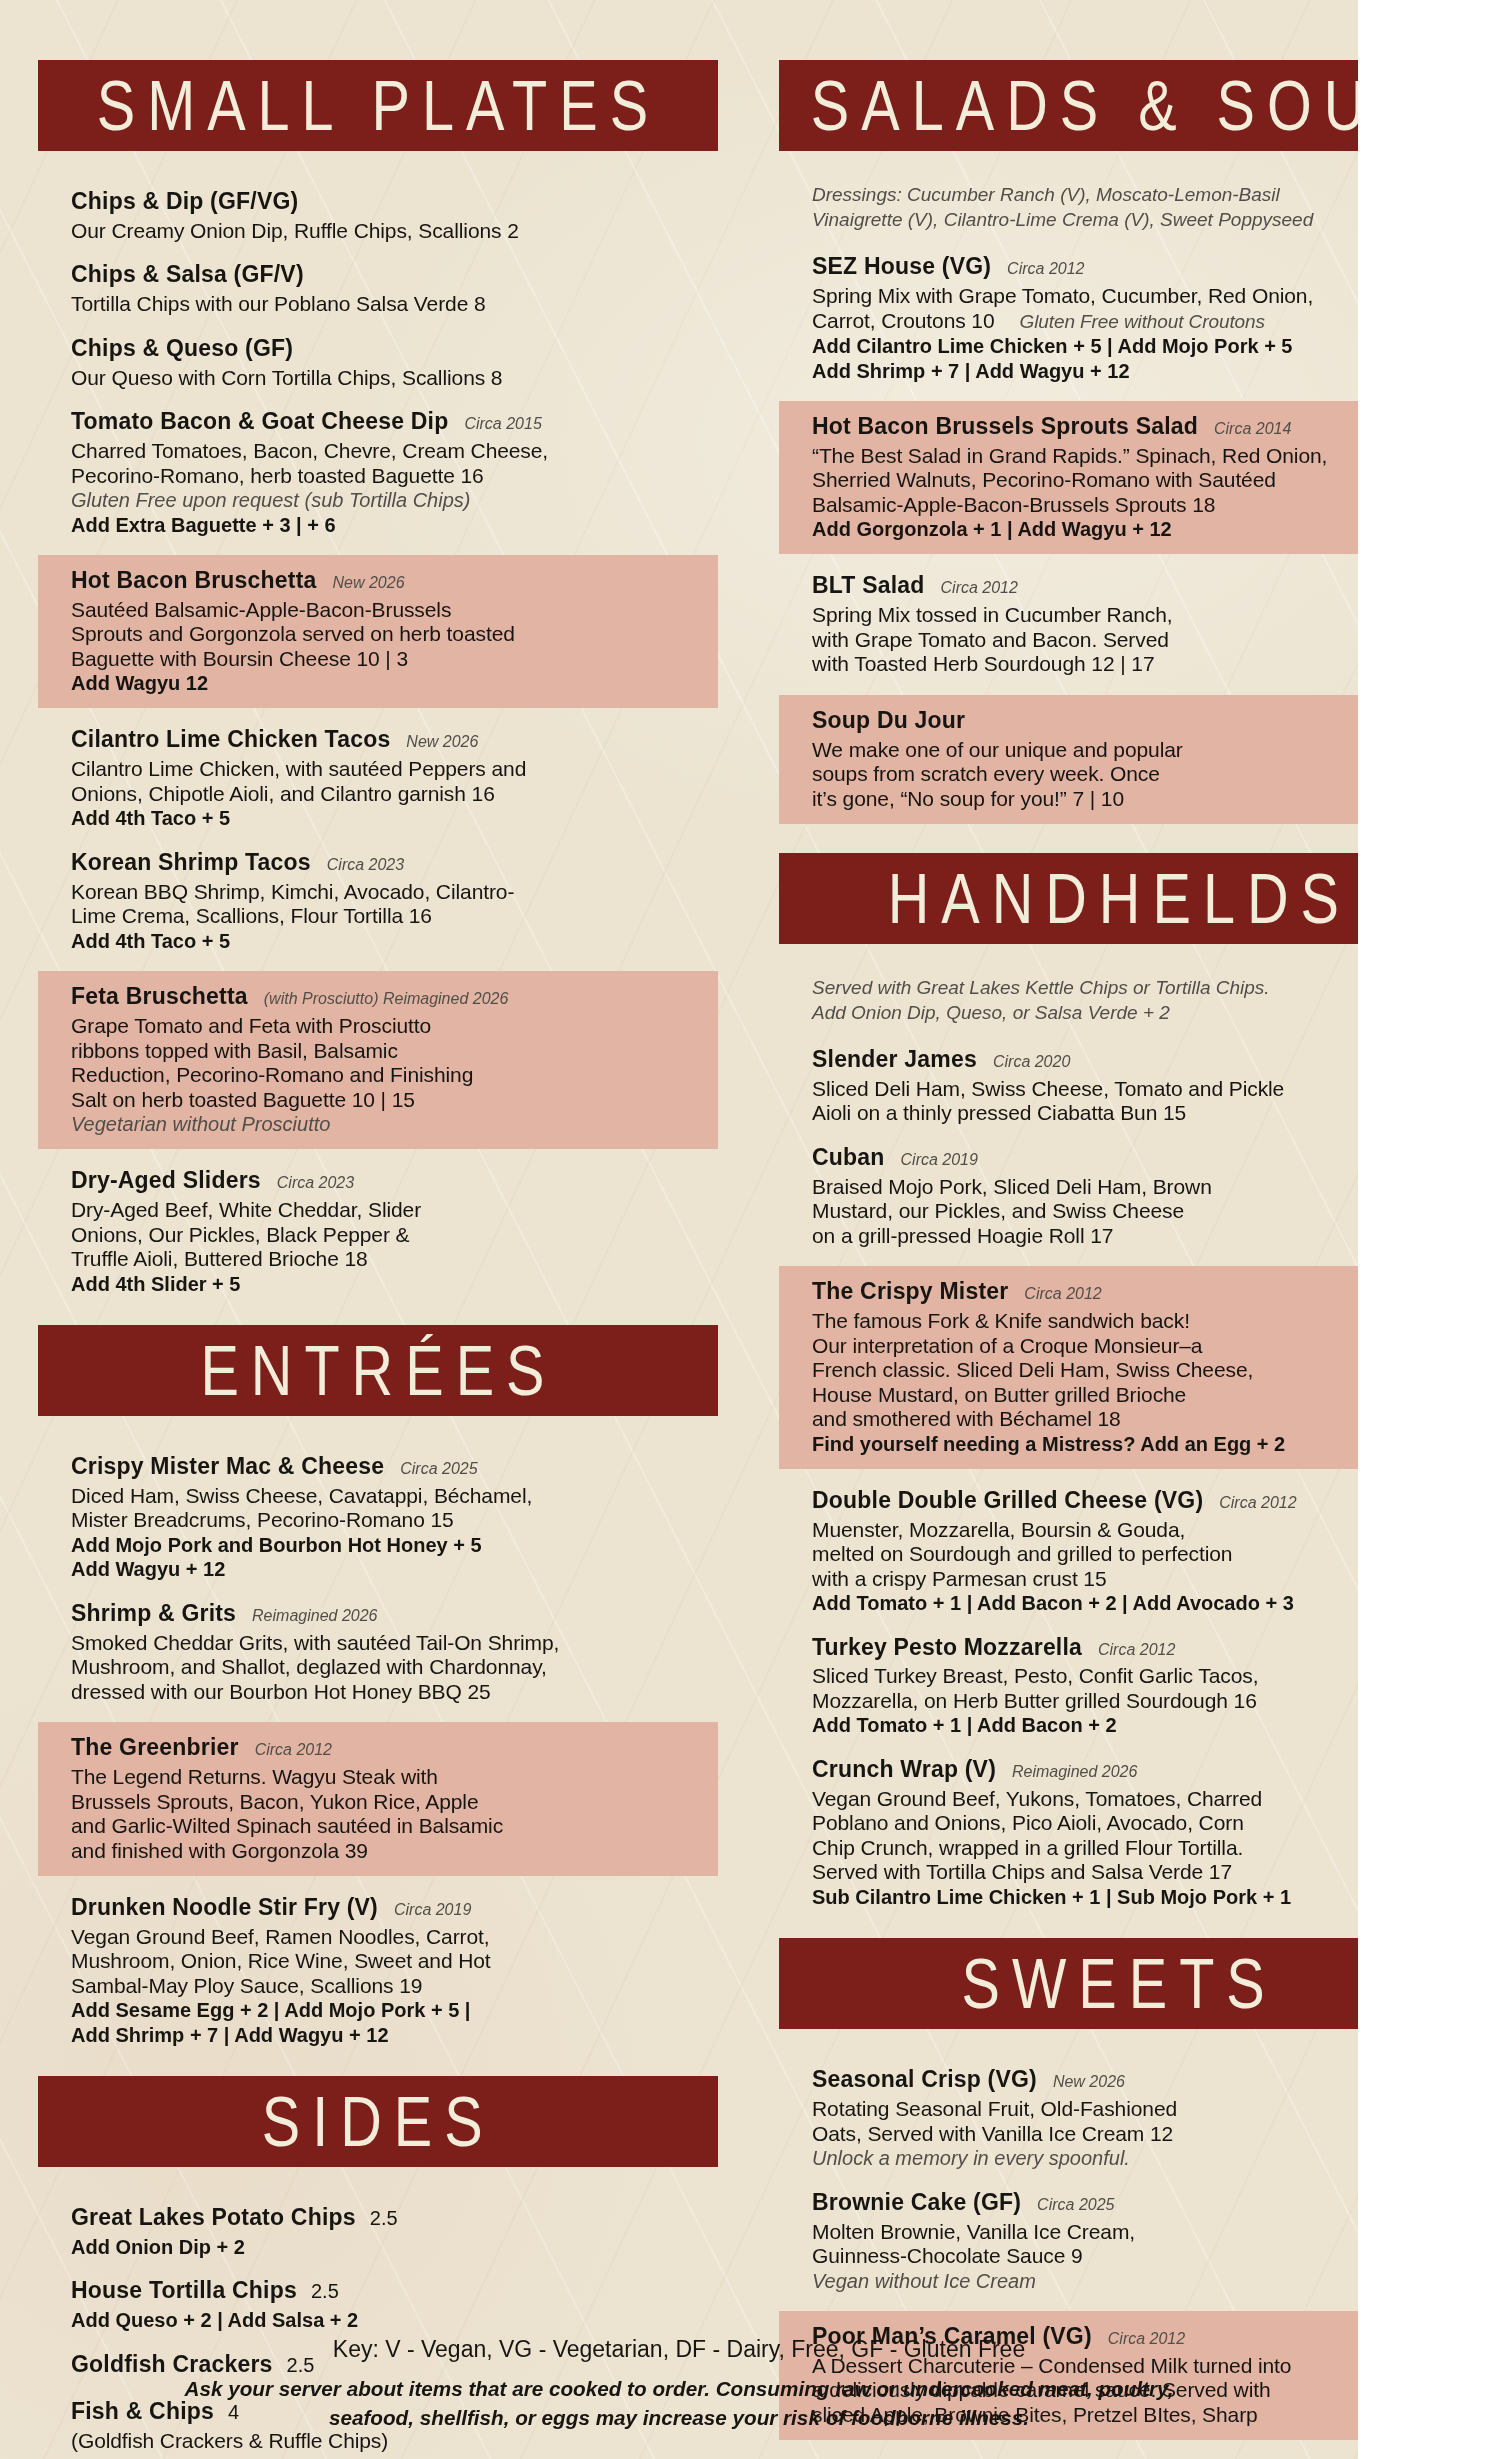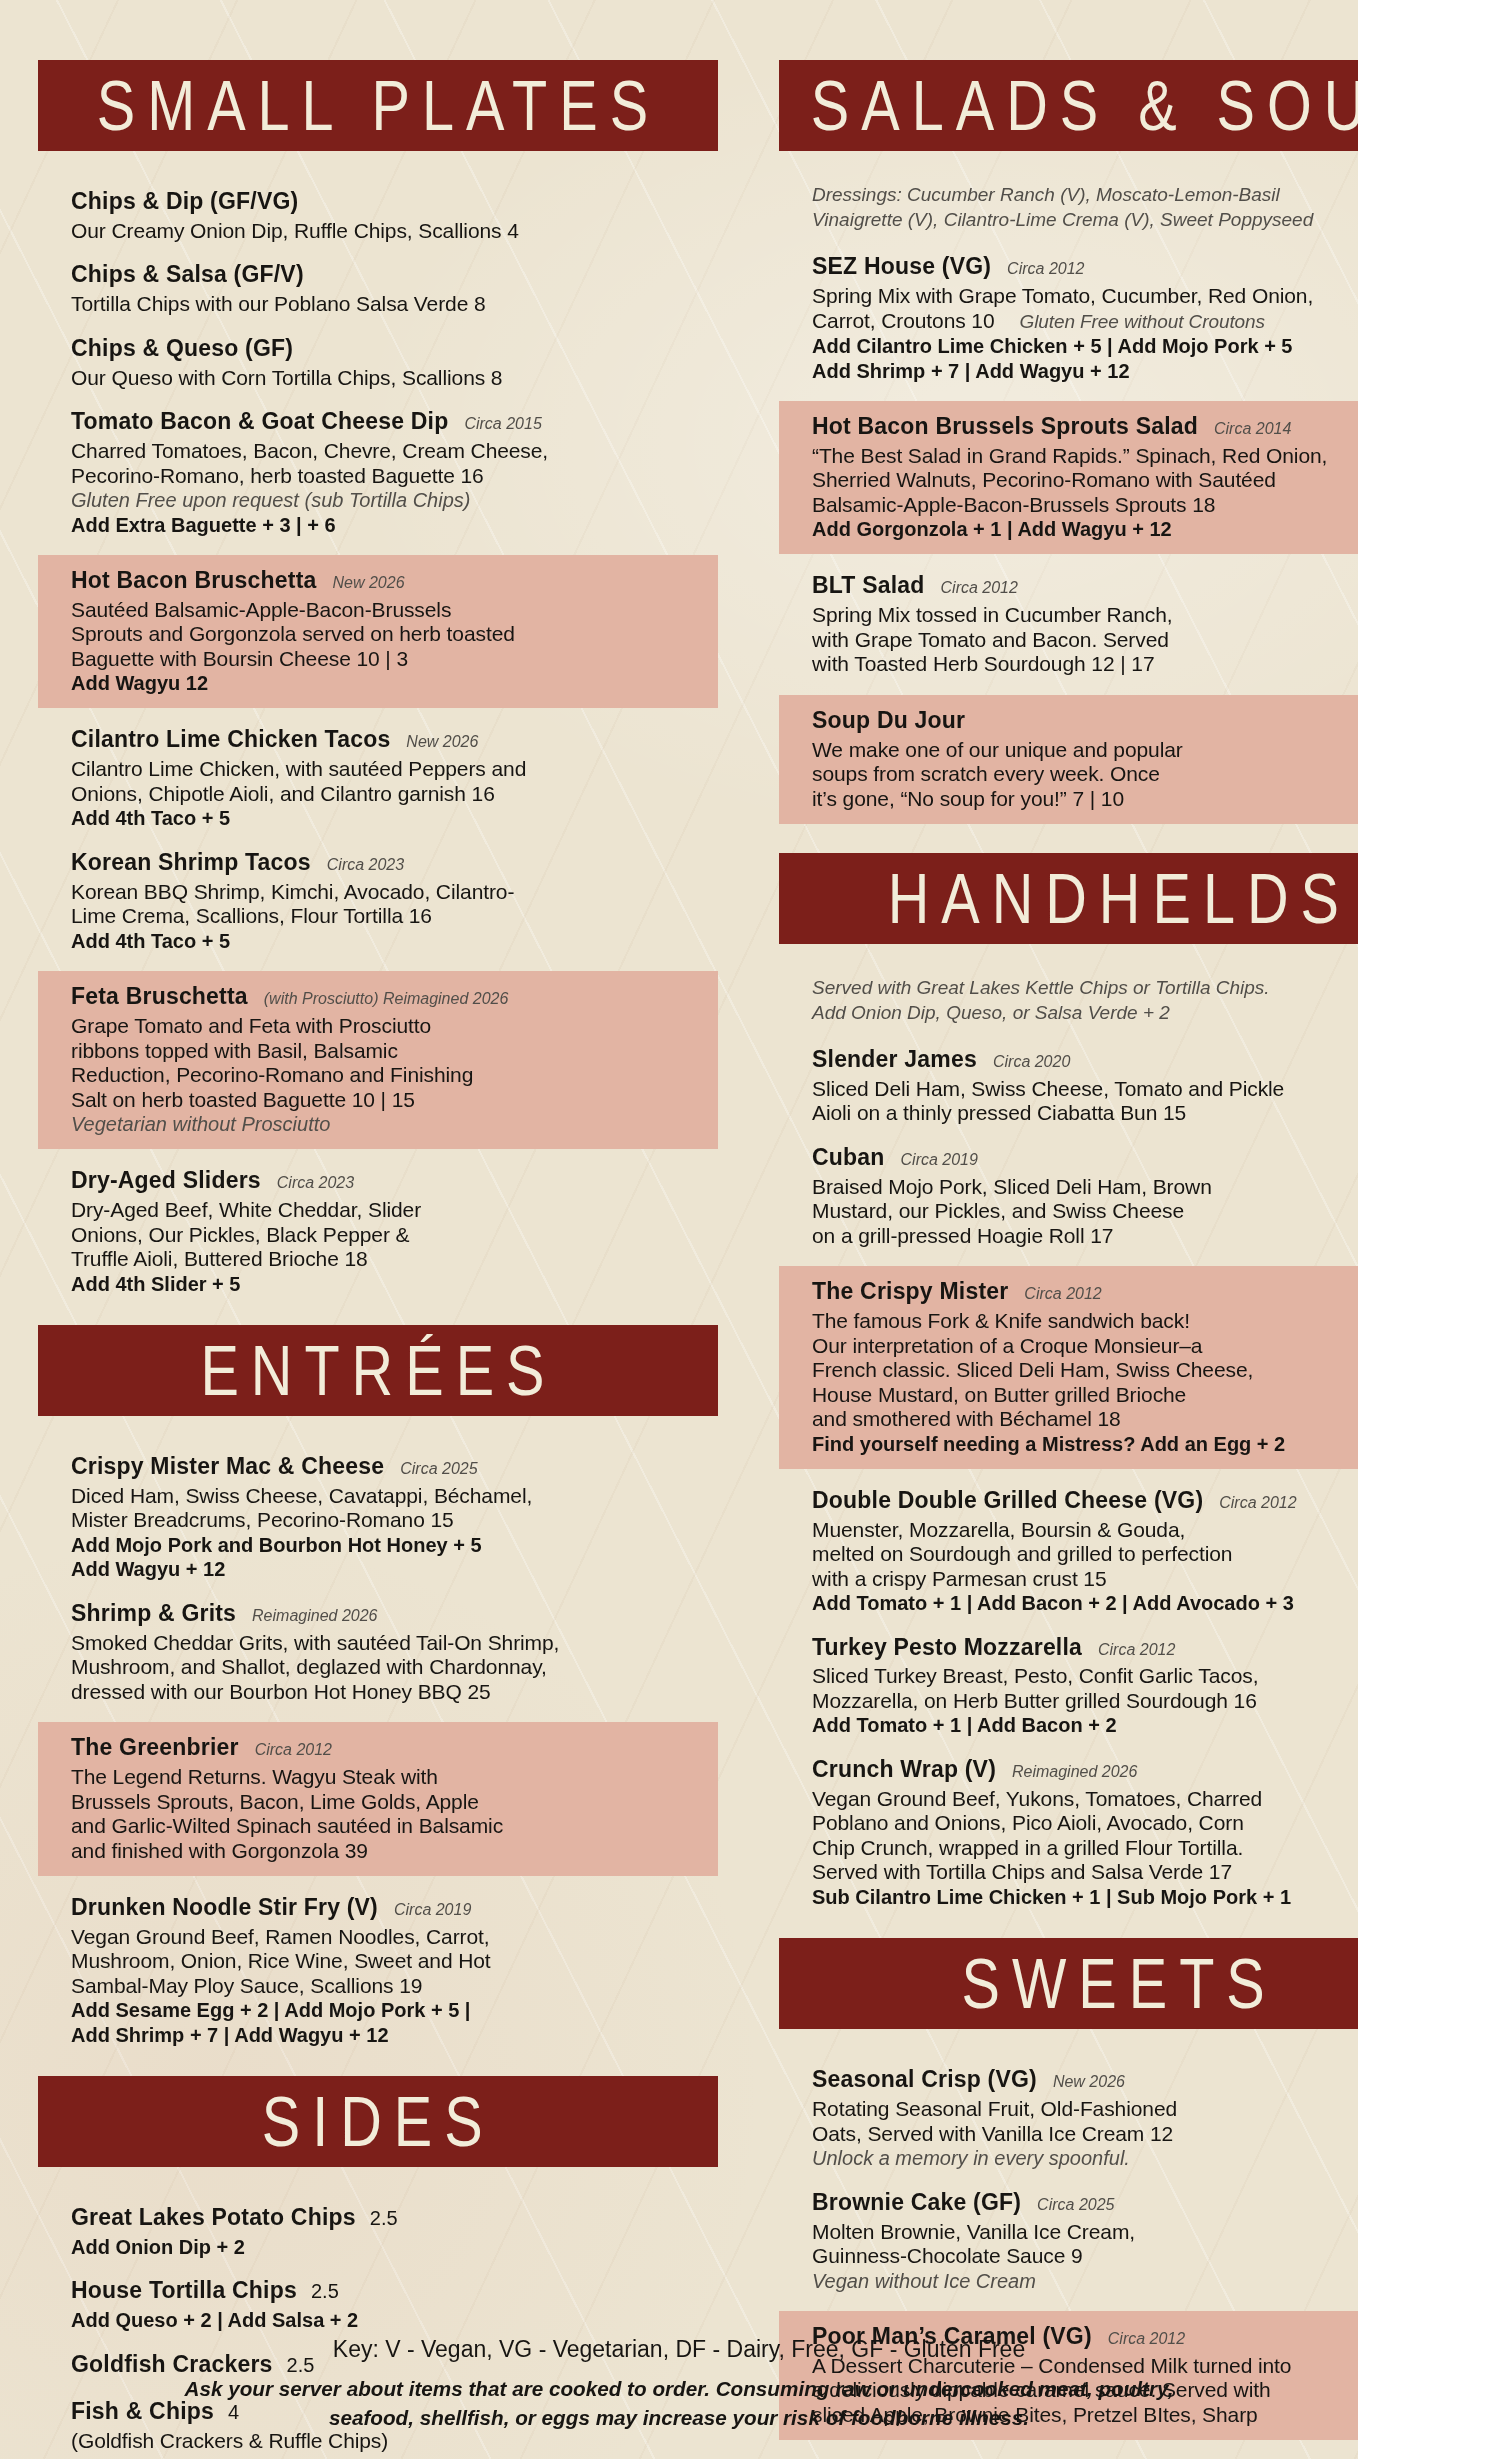--- a/index.html
+++ b/index.html
@@ -135,21 +135,21 @@
   <div class="columns">
     <div class="col" id="col-left">
         <div class="section">
     <div class="section-header">
       <span class="section-title">SMALL PLATES</span>
     </div>
   <div class="item">
     <div class="item-head">
       <span class="item-name">Chips &amp; Dip (GF/VG)</span>
     </div>
-  <div class="line body">Our Creamy Onion Dip, Ruffle Chips, Scallions  4</div>
+  <div class="line body">Our Creamy Onion Dip, Ruffle Chips, Scallions  2</div>
           </div>
           <div class="item">
     <div class="item-head">
       <span class="item-name">Chips &amp; Salsa (GF/V)</span>
     </div>
   <div class="line body">Tortilla Chips with our Poblano Salsa Verde  8</div>
           </div>
           <div class="item">
     <div class="item-head">
       <span class="item-name">Chips &amp; Queso (GF)</span>
@@ -229,21 +229,21 @@
     <span class="item-tag">Reimagined 2026</span></div>
   <div class="line body">Smoked Cheddar Grits, with sautéed Tail-On Shrimp,</div>
             <div class="line body">Mushroom, and Shallot, deglazed with Chardonnay,</div>
             <div class="line body">dressed with our Bourbon Hot Honey BBQ  25</div>
           </div>
           <div class="item hl">
     <div class="item-head">
       <span class="item-name">The Greenbrier</span>
     <span class="item-tag">Circa 2012</span></div>
   <div class="line body">The Legend Returns. Wagyu Steak with</div>
-            <div class="line body">Brussels Sprouts, Bacon, Lime Golds, Apple</div>
+            <div class="line body">Brussels Sprouts, Bacon, Yukon Rice, Apple</div>
             <div class="line body">and Garlic-Wilted Spinach sautéed in Balsamic</div>
             <div class="line body">and finished with Gorgonzola  39</div>
           </div>
           <div class="item">
     <div class="item-head">
       <span class="item-name">Drunken Noodle Stir Fry (V)</span>
     <span class="item-tag">Circa 2019</span></div>
   <div class="line body">Vegan Ground Beef, Ramen Noodles, Carrot,</div>
             <div class="line body">Mushroom, Onion, Rice Wine, Sweet and Hot</div>
             <div class="line body">Sambal-May Ploy Sauce, Scallions  19</div>

